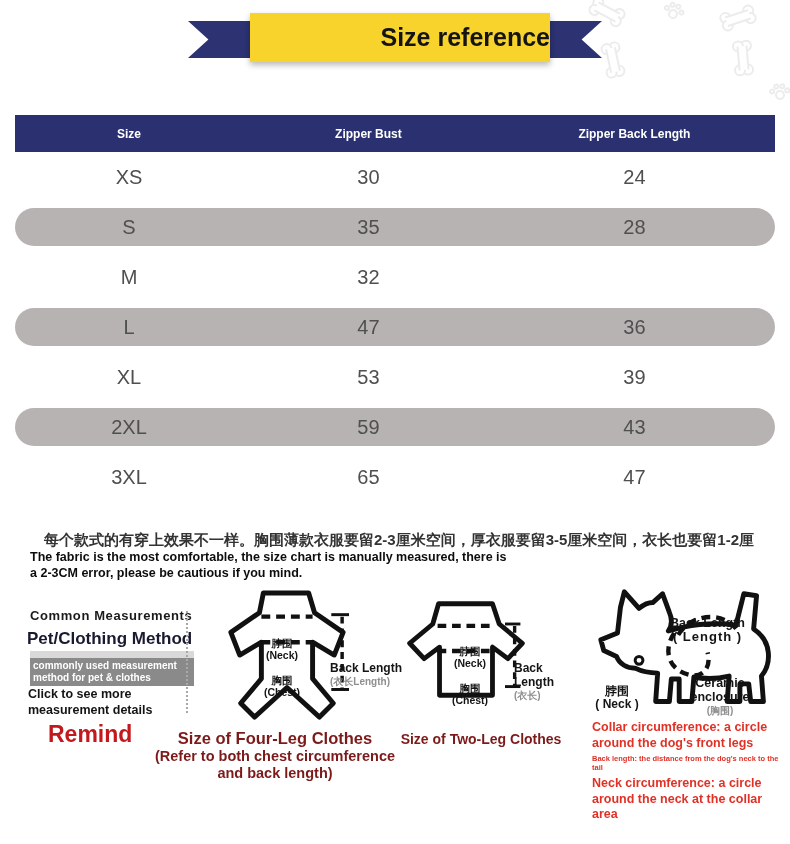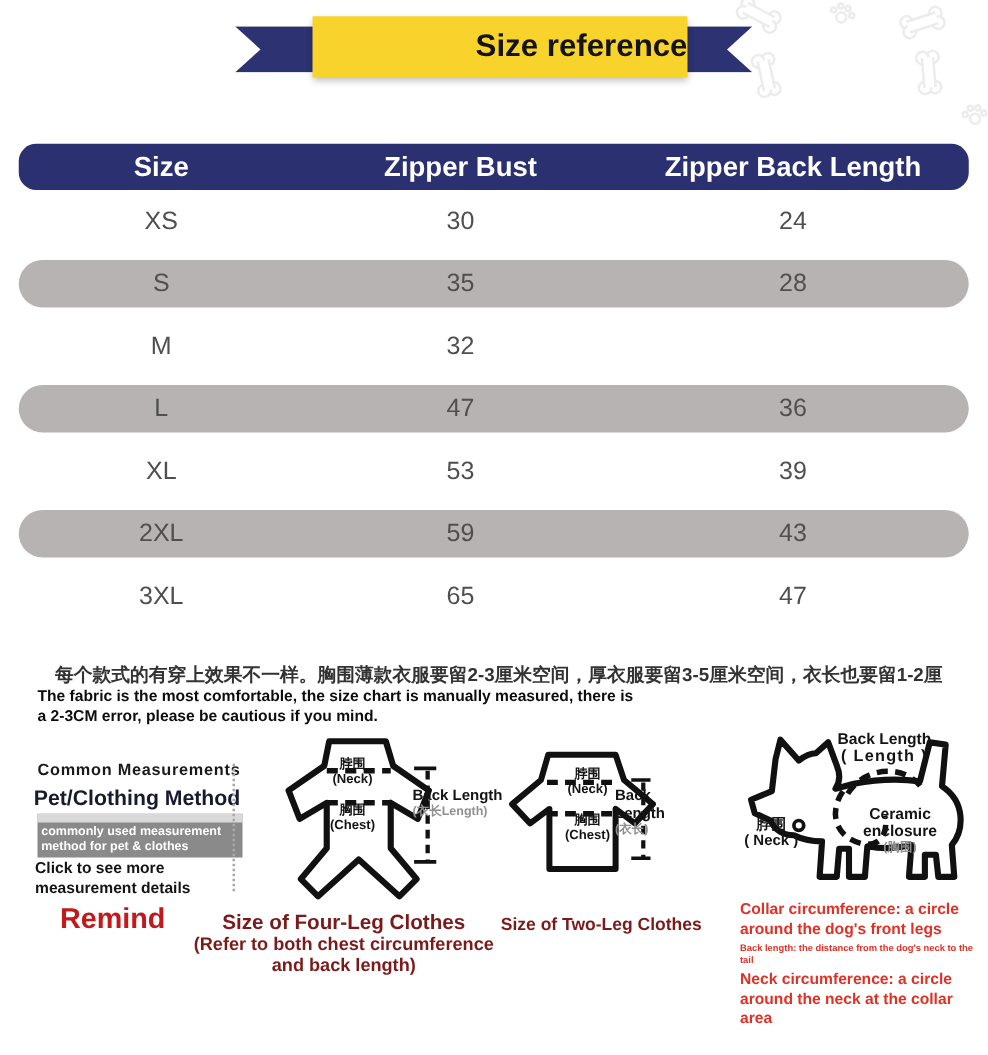--- a/index.html
+++ b/index.html
@@ -12,23 +12,23 @@
   
   .ribbon-tail{position:absolute;top:21px;width:68px;height:37px;background:#2c3272;}
   .ribbon-tail.left{left:188px;clip-path:polygon(0 0,100% 0,100% 100%,0 100%,30% 50%);}
   .ribbon-tail.right{right:188px;clip-path:polygon(0 0,100% 0,70% 50%,100% 100%,0 100%);}
   .ribbon-center{position:absolute;left:250px;top:13px;width:300px;height:49px;background:#f8d32b;
         box-shadow:0 3px 6px rgba(0,0,0,.28);display:flex;align-items:center;justify-content:flex-end;
         font-size:25px;font-weight:bold;color:#141414;}
 
   
   .size-table{position:absolute;left:15px;top:115px;width:760px;}
-  .thead{height:37px;background:#2b3170;border-radius:14px;display:grid;
+  .thead{height:37px;background:#2b3170;border-radius:0;display:grid;
         grid-template-columns:30% 33% 37%;align-items:center;text-align:center;
-        color:#fff;font-weight:bold;font-size:22px;}
+        color:#fff;font-weight:bold;font-size:12px;}
   .trow{height:50px;display:grid;grid-template-columns:30% 33% 37%;align-items:center;
         text-align:center;font-size:20px;color:#4f4f4f;position:relative;}
   .trow>div{position:relative;z-index:1;}
   .trow.alt::before{content:'';position:absolute;left:0;right:0;top:6px;bottom:6px;
         background:#b8b3b3;border-radius:19px;z-index:0;}
 
   
   .note-cn{position:absolute;left:44px;top:531px;font-size:15px;font-weight:bold;color:#333;white-space:nowrap;}
   .note-en{position:absolute;left:30px;top:550px;font-size:12.5px;font-weight:bold;color:#0d0d0d;line-height:15.5px;}
 
@@ -36,29 +36,29 @@
   .lbl-common{position:absolute;left:30px;top:608px;font-size:13px;font-weight:bold;letter-spacing:.6px;color:#1a1a1a;}
   .lbl-method{position:absolute;left:27px;top:629px;font-size:17px;font-weight:bold;color:#191930;}
   .thumb{position:absolute;left:30px;top:651px;width:164px;background:#8a8a8a;border-top:7px solid #d9d9d9;
         color:#fff;font-size:10px;font-weight:bold;line-height:11.5px;padding:2px 3px 3px 3px;box-sizing:border-box;}
   .lbl-click{position:absolute;left:28px;top:687px;font-size:12.5px;font-weight:bold;line-height:15.5px;color:#141414;}
   .lbl-remind{position:absolute;left:48px;top:721px;font-size:23px;font-weight:bold;color:#c2191c;}
   .v-divider{position:absolute;left:186px;top:611px;height:102px;border-left:2px dotted #a8a8a8;}
 
   
   .diag{position:absolute;}
-  .dlabel{position:absolute;text-align:center;font-weight:bold;color:#141414;}
+  .dlabel{position:absolute;text-align:center;font-weight:bold;color:#141414;margin-top:32px;}
   .dlabel .sub{display:block;}
   .garbled{color:#8f8f8f;font-size:10px;font-weight:bold;}
   .fl-neck{left:250px;top:606px;width:64px;font-size:10.5px;line-height:11.5px;}
   .fl-chest{left:250px;top:643px;width:64px;font-size:10.5px;line-height:11.5px;}
   .fl-back{left:330px;top:630px;width:80px;font-size:12px;line-height:13px;text-align:left;}
   .tl-neck{left:438px;top:614px;width:64px;font-size:10.5px;line-height:11.5px;}
   .tl-chest{left:438px;top:651px;width:64px;font-size:10.5px;line-height:11.5px;}
-  .tl-back{left:492px;top:630px;width:60px;font-size:12px;line-height:13.5px;text-align:left;}
+  .tl-back{left:514px;top:630px;width:60px;font-size:12px;line-height:13.5px;text-align:left;}
   .dog-back{left:645px;top:584px;width:125px;font-size:12.5px;line-height:14px;}
   .dog-back .sub{font-size:13px;letter-spacing:1px;}
   .dog-neck{left:586px;top:653px;width:62px;font-size:12px;line-height:13px;}
   .dog-chest{left:678px;top:645px;width:84px;font-size:12.5px;line-height:13.5px;}
 
   .caption{position:absolute;text-align:center;color:#7c1a1a;font-weight:bold;}
   .cap-four{left:150px;top:729px;width:250px;}
   .cap-four .t{font-size:16.5px;}
   .cap-four .s{font-size:14.5px;line-height:17px;}
   .cap-two{left:395px;top:731px;width:172px;}

